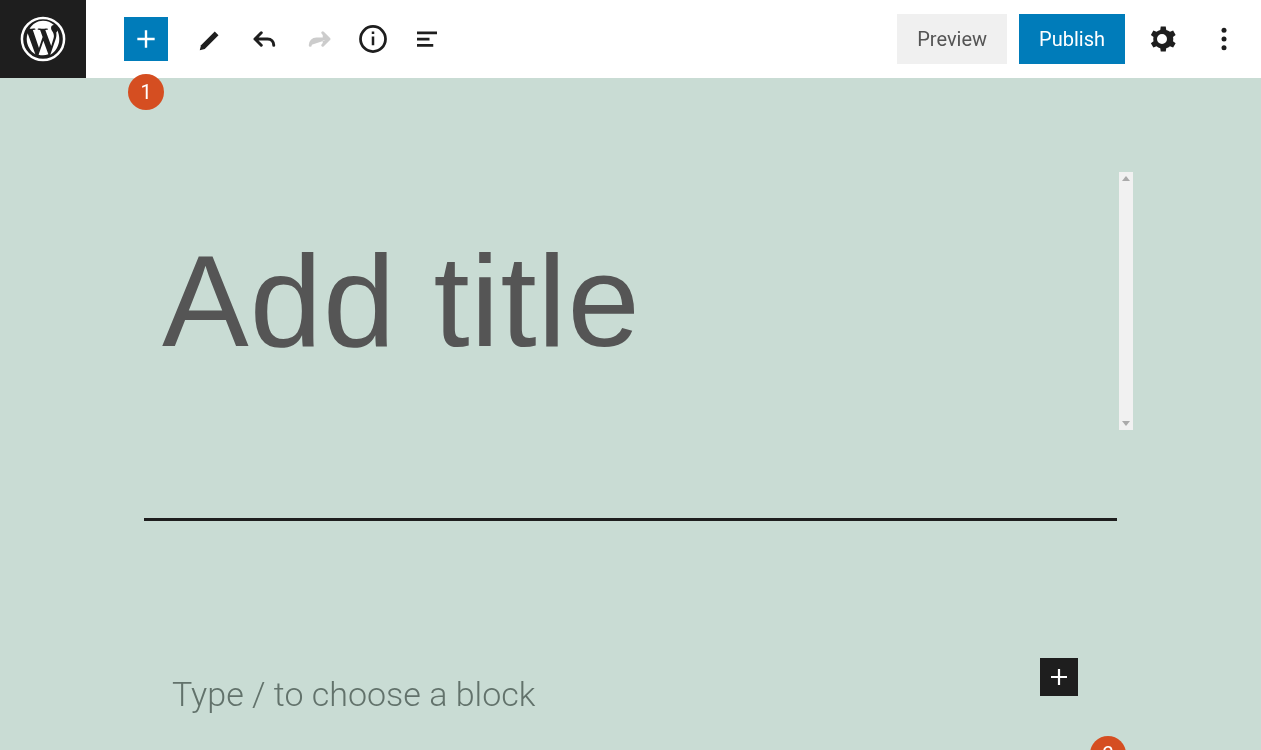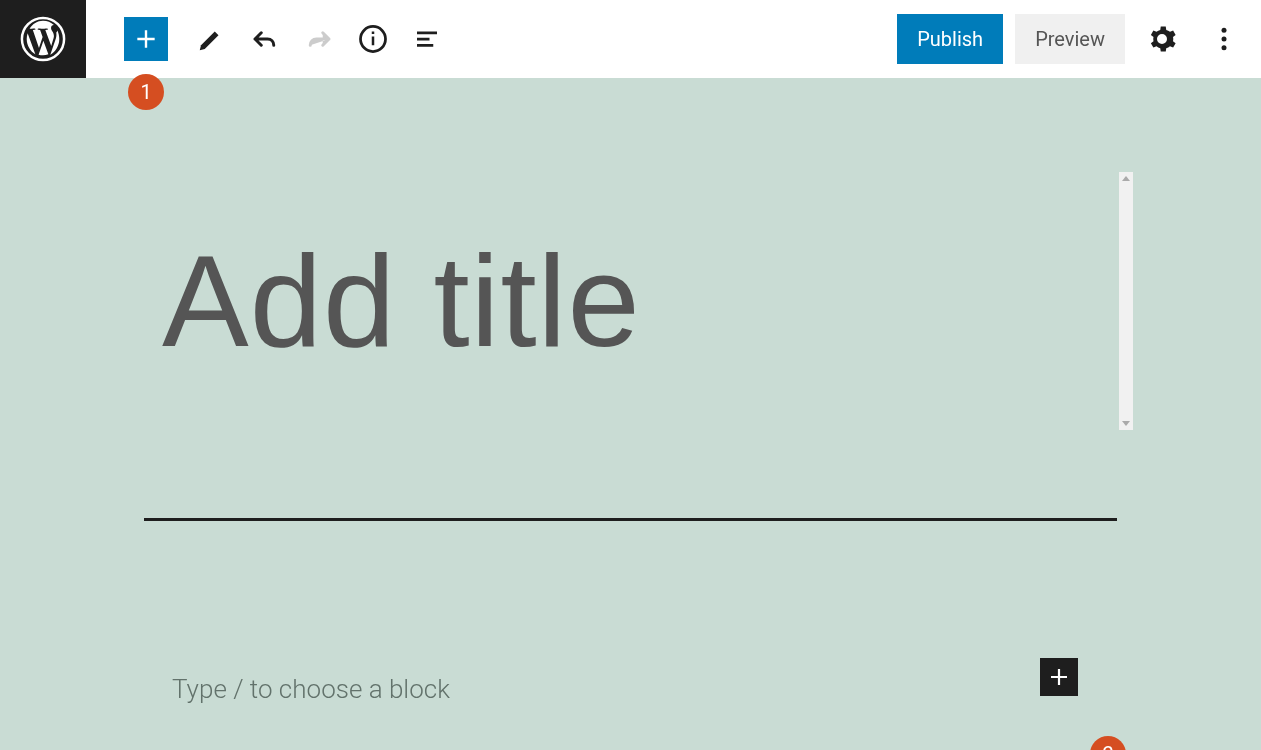--- a/index.html
+++ b/index.html
@@ -142,21 +142,21 @@
     left:144px;
     right:144px;
     top:440px;
     height:3px;
     background:#1e1e1e;
   }
   .content-placeholder {
     position:absolute;
     left:172px;
     top:596px;
-    font-size:26px;
+    font-size:34px;
     font-weight:300;
     color:#62726b;
   }
   .block-add-btn {
     position:absolute;
     left:1040px;
     top:580px;
     width:38px;
     height:38px;
     background:#1e1e1e;
@@ -230,22 +230,22 @@
     <button class="tb-btn">
       <svg viewBox="0 0 24 24">
         <rect x="4" y="6" width="16" height="2.2" fill="#1e1e1e"></rect>
         <rect x="4" y="11" width="10" height="2.2" fill="#1e1e1e"></rect>
         <rect x="4" y="16" width="13" height="2.2" fill="#1e1e1e"></rect>
       </svg>
     </button>
   </div>
   <div class="spacer"></div>
   <div class="toolbar-right">
+    <button class="btn preview">Preview</button>
     <button class="btn publish">Publish</button>
-    <button class="btn preview">Preview</button>
     <button class="icon-btn">
       <svg viewBox="0 0 24 24">
           <path fill="#1e1e1e" d="M12 8a4 4 0 100 8 4 4 0 000-8zm9 4c0 .6-.1 1.1-.2 1.7l2.1 1.6-2 3.5-2.5-1c-.9.7-1.9 1.2-3 1.5L15 22h-4l-.4-2.7c-1.1-.3-2.1-.8-3-1.5l-2.5 1-2-3.5 2.1-1.6C5.1 13.1 5 12.6 5 12s.1-1.1.2-1.7L3.1 8.7l2-3.5 2.5 1c.9-.7 1.9-1.2 3-1.5L11 2h4l.4 2.7c1.1.3 2.1.8 3 1.5l2.5-1 2 3.5-2.1 1.6c.1.6.2 1.1.2 1.7z"></path>
         </svg>
     </button>
     <button class="icon-btn">
       <svg viewBox="0 0 24 24">
           <circle cx="12" cy="5" r="2" fill="#1e1e1e"></circle>
           <circle cx="12" cy="12" r="2" fill="#1e1e1e"></circle>
           <circle cx="12" cy="19" r="2" fill="#1e1e1e"></circle>

